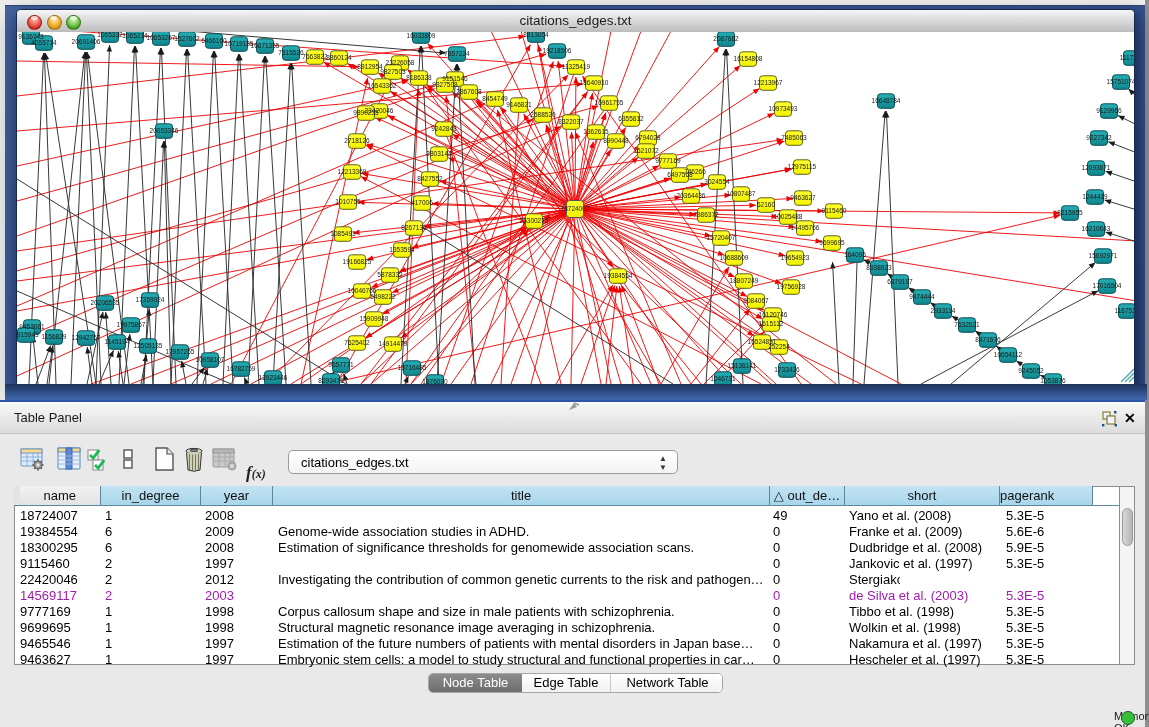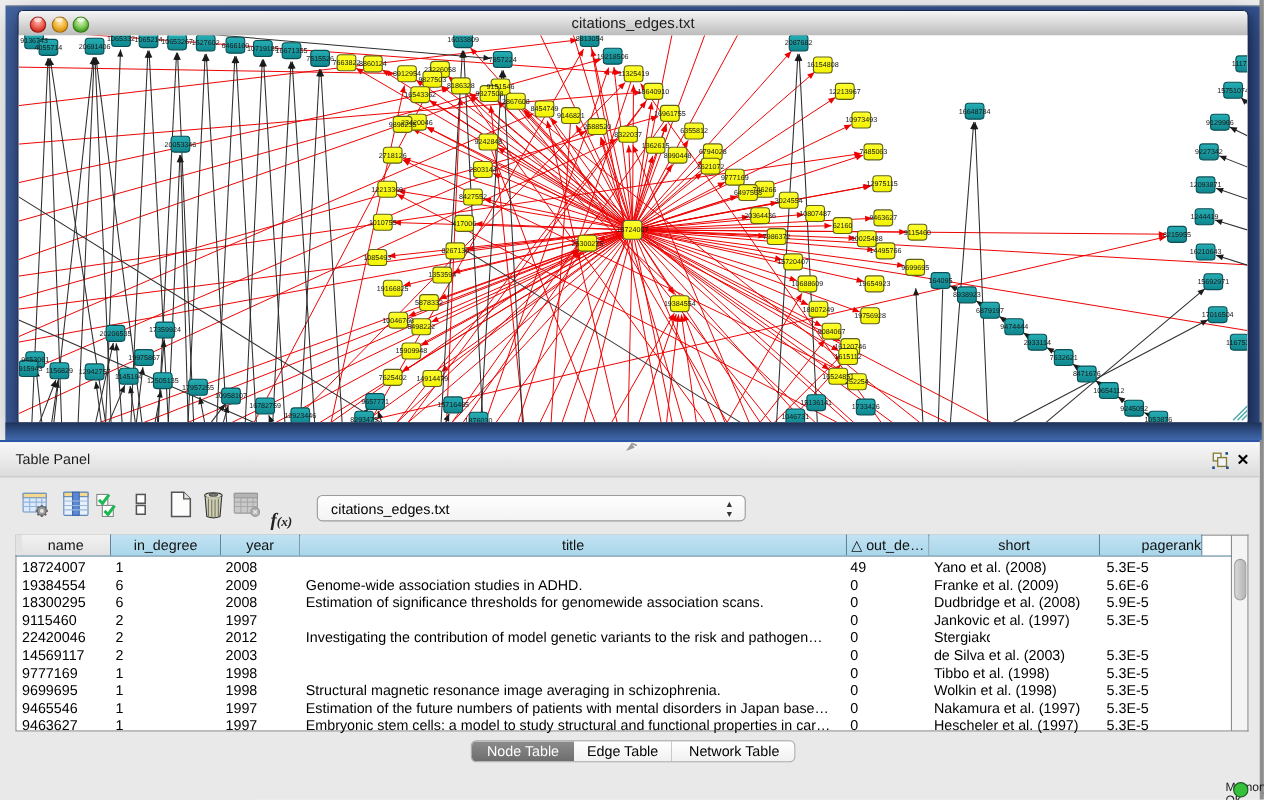--- a/index.html
+++ b/index.html
@@ -810,21 +810,21 @@
 </div>
 
 <div style="position:absolute;left:14px;top:486px;width:1106px;height:179px;background:#fff;border:1px solid #8d8d8d;box-sizing:border-box"></div>
 <div style="position:absolute;left:14px;top:486px;width:5.5px;height:19px;background:#e3e3e3;border-right:1px solid #9eb4c2"></div>
 <div style="position:absolute;left:19.5px;top:486px;width:81.5px;height:19px;background:linear-gradient(#f2f2f2,#e2e2e2);border-right:1px solid #5d869e;box-sizing:border-box;text-align:center;font-size:13px;line-height:19px;color:#111">name</div>
 <div style="position:absolute;left:101px;top:486px;width:100px;height:19px;background:linear-gradient(#c3e3f3,#a8d6ea);border-right:1px solid #5d869e;box-sizing:border-box;text-align:center;font-size:13px;line-height:19px;color:#111">in_degree</div>
 <div style="position:absolute;left:201px;top:486px;width:72px;height:19px;background:linear-gradient(#c3e3f3,#a8d6ea);border-right:1px solid #5d869e;box-sizing:border-box;text-align:center;font-size:13px;line-height:19px;color:#111">year</div>
 <div style="position:absolute;left:273px;top:486px;width:497px;height:19px;background:linear-gradient(#c3e3f3,#a8d6ea);border-right:1px solid #5d869e;box-sizing:border-box;text-align:center;font-size:13px;line-height:19px;color:#111">title</div>
 <div style="position:absolute;left:770px;top:486px;width:75px;height:19px;background:linear-gradient(#c3e3f3,#a8d6ea);border-right:1px solid #5d869e;box-sizing:border-box;text-align:center;font-size:13px;line-height:19px;color:#111">△ out_de…</div>
 <div style="position:absolute;left:845px;top:486px;width:155px;height:19px;background:linear-gradient(#c3e3f3,#a8d6ea);border-right:1px solid #5d869e;box-sizing:border-box;text-align:center;font-size:13px;line-height:19px;color:#111">short</div>
-<div style="position:absolute;left:1000px;top:486px;width:93px;height:19px;background:linear-gradient(#c3e3f3,#a8d6ea);border-right:1px solid #5d869e;box-sizing:border-box;text-align:right;font-size:13px;line-height:19px;color:#111">pagerank</div>
+<div style="position:absolute;left:1000px;top:486px;width:93px;height:19px;background:linear-gradient(#c3e3f3,#a8d6ea);border-right:1px solid #5d869e;box-sizing:border-box;text-align:left;font-size:13px;line-height:19px;color:#111">pagerank</div>
 <div style="position:absolute;left:14px;top:504.5px;width:1106px;height:1px;background:#5d869e"></div>
 <div style="position:absolute;left:14px;top:508px;width:1106px;height:16px;font-size:13px;line-height:15.5px;color:#000;white-space:nowrap;overflow:hidden">
     <span style="position:absolute;left:6px;top:0">18724007</span>
     <span style="position:absolute;left:91px;top:0">1</span>
     <span style="position:absolute;left:191px;top:0">2008</span>
     <span style="position:absolute;left:759px;top:0">49</span>
     <span style="position:absolute;left:835px;top:0">Yano et al. (2008)</span>
     <span style="position:absolute;left:992px;top:0">5.3E-5</span>
   </div>
 <div style="position:absolute;left:14px;top:524px;width:1106px;height:16px;font-size:13px;line-height:15.5px;color:#000;white-space:nowrap;overflow:hidden">
@@ -850,37 +850,38 @@
     <span style="position:absolute;left:91px;top:0">2</span>
     <span style="position:absolute;left:191px;top:0">1997</span>
     <span style="position:absolute;left:759px;top:0">0</span>
     <span style="position:absolute;left:835px;top:0">Jankovic et al. (1997)</span>
     <span style="position:absolute;left:992px;top:0">5.3E-5</span>
   </div>
 <div style="position:absolute;left:14px;top:572px;width:886px;height:16px;font-size:13px;line-height:15.5px;color:#000;white-space:nowrap;overflow:hidden">
     <span style="position:absolute;left:6px;top:0">22420046</span>
     <span style="position:absolute;left:91px;top:0">2</span>
     <span style="position:absolute;left:191px;top:0">2012</span>
-    <span style="position:absolute;left:264px;top:0">Investigating the contribution of model genetic variants to the risk and pathogen…</span>
+    <span style="position:absolute;left:264px;top:0">Investigating the contribution of common genetic currents to the risk and pathogen…</span>
     <span style="position:absolute;left:759px;top:0">0</span>
     <span style="position:absolute;left:835px;top:0">Stergiakouli et al. (2012)</span>
     <span style="position:absolute;left:992px;top:0">5.5E-5</span>
   </div>
-<div style="position:absolute;left:14px;top:588px;width:1106px;height:16px;font-size:13px;line-height:15.5px;color:#000000;white-space:nowrap;overflow:hidden">
+<div style="position:absolute;left:14px;top:588px;width:1106px;height:16px;font-size:13px;line-height:15.5px;color:#a21caf;white-space:nowrap;overflow:hidden">
     <span style="position:absolute;left:6px;top:0">14569117</span>
     <span style="position:absolute;left:91px;top:0">2</span>
     <span style="position:absolute;left:191px;top:0">2003</span>
     <span style="position:absolute;left:759px;top:0">0</span>
     <span style="position:absolute;left:835px;top:0">de Silva et al. (2003)</span>
     <span style="position:absolute;left:992px;top:0">5.3E-5</span>
   </div>
 <div style="position:absolute;left:14px;top:604px;width:1106px;height:16px;font-size:13px;line-height:15.5px;color:#000;white-space:nowrap;overflow:hidden">
     <span style="position:absolute;left:6px;top:0">9777169</span>
     <span style="position:absolute;left:91px;top:0">1</span>
     <span style="position:absolute;left:191px;top:0">1998</span>
+    <span style="position:absolute;left:264px;top:0">Corpus callosum shape and size in male patients with schizophrenia.</span>
     <span style="position:absolute;left:759px;top:0">0</span>
     <span style="position:absolute;left:835px;top:0">Tibbo et al. (1998)</span>
     <span style="position:absolute;left:992px;top:0">5.3E-5</span>
   </div>
 <div style="position:absolute;left:14px;top:620px;width:1106px;height:16px;font-size:13px;line-height:15.5px;color:#000;white-space:nowrap;overflow:hidden">
     <span style="position:absolute;left:6px;top:0">9699695</span>
     <span style="position:absolute;left:91px;top:0">1</span>
     <span style="position:absolute;left:191px;top:0">1998</span>
     <span style="position:absolute;left:264px;top:0">Structural magnetic resonance image averaging in schizophrenia.</span>
     <span style="position:absolute;left:759px;top:0">0</span>

